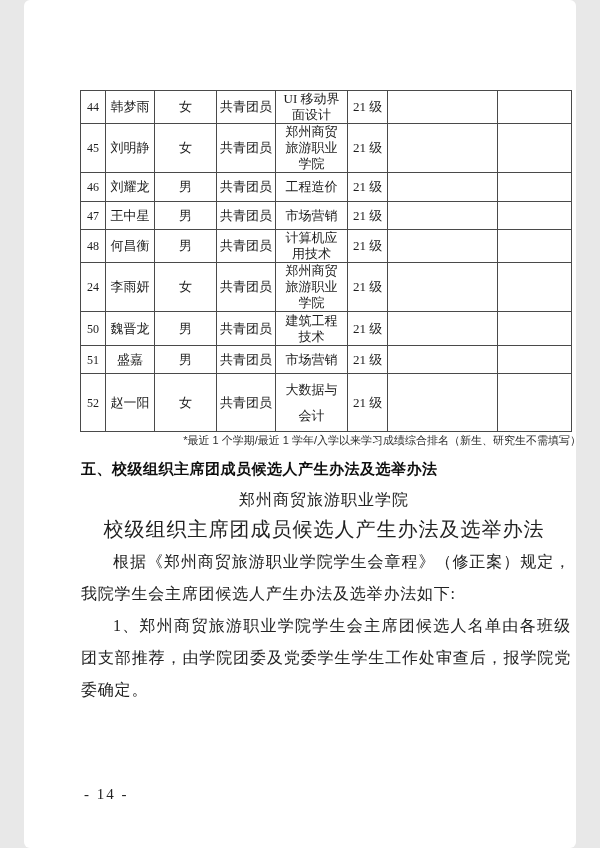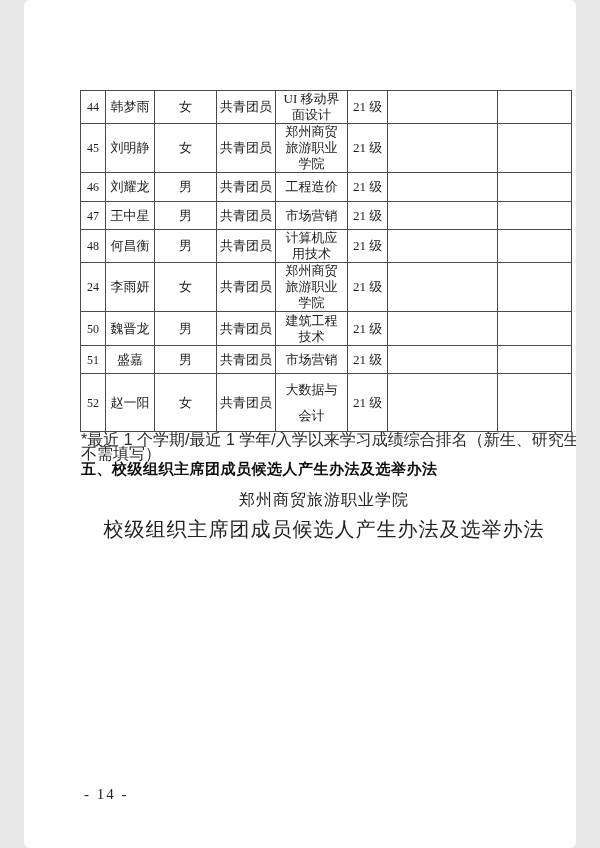--- a/index.html
+++ b/index.html
@@ -43,21 +43,21 @@
   table.roster tr:nth-child(9){height:58px;}
   table.roster tr:nth-child(9) td.c-major{line-height:26px;}
   col.w-no{width:25px;}  col.w-name{width:49px;}
   col.w-gender{width:62px;} col.w-pol{width:59px;}
   col.w-major{width:72px;} col.w-grade{width:40px;}
   col.w-e1{width:110px;} col.w-e2{width:74px;}
   
   .footnote{
     position:absolute;left:57px;top:433px;width:500px;
     font-family:"Liberation Sans", sans-serif;
-    font-size:16px;line-height:14px;color:#2b2b2b;
+    font-size:11px;line-height:14px;color:#2b2b2b;text-align:right;
   }
   .sec-heading{
     position:absolute;left:57px;top:458px;width:520px;
     font-family:"Liberation Sans", sans-serif;
     font-weight:bold;font-size:15px;line-height:22px;color:#0e0e0e;
     letter-spacing:0.5px;
   }
   .org-line{
     position:absolute;left:0;top:491px;width:600px;
     text-align:center;font-size:16px;line-height:18px;color:#222;
@@ -191,16 +191,20 @@
   </table>
 
   <div class="footnote">*最近 1 个学期/最近 1 学年/入学以来学习成绩综合排名（新生、研究生不需填写）</div>
 
   <div class="sec-heading">五、校级组织主席团成员候选人产生办法及选举办法</div>
 
   <div class="org-line">郑州商贸旅游职业学院</div>
 
   <div class="doc-title">校级组织主席团成员候选人产生办法及选举办法</div>
 
+  <div class="body-text">
+    <p>根据《郑州商贸旅游职业学院学生会章程》（修正案）规定，我院学生会主席团候选人产生办法及选举办法如下:</p>
+    <p>1、郑州商贸旅游职业学院学生会主席团候选人名单由各班级团支部推荐，由学院团委及党委学生学生工作处审查后，报学院党委确定。</p>
+  </div>
 
   <div class="page-number">- 14 -</div>
 
 </div>
 
 </body></html>

